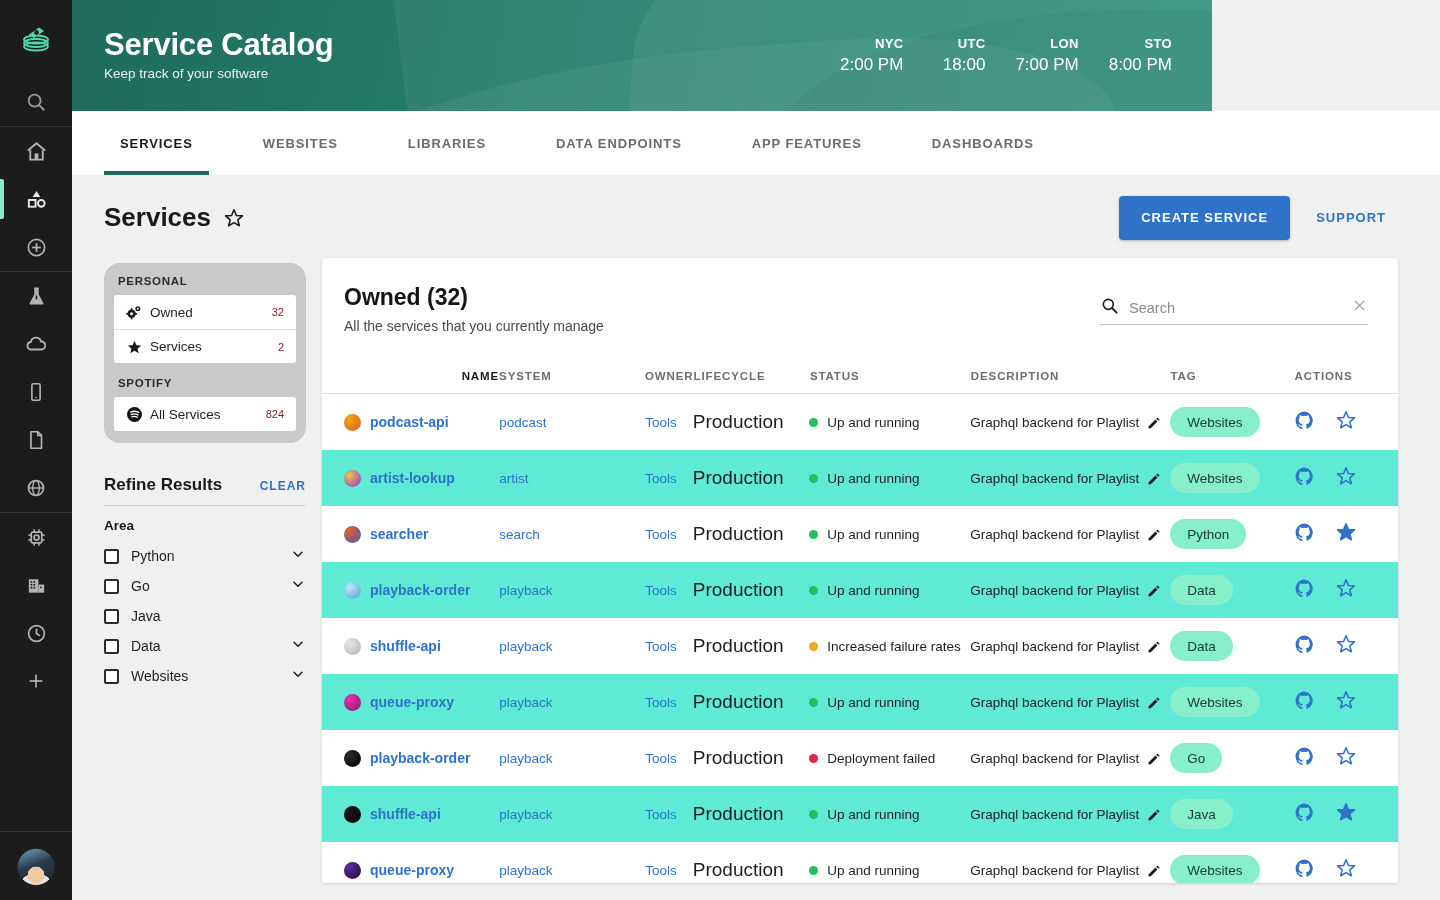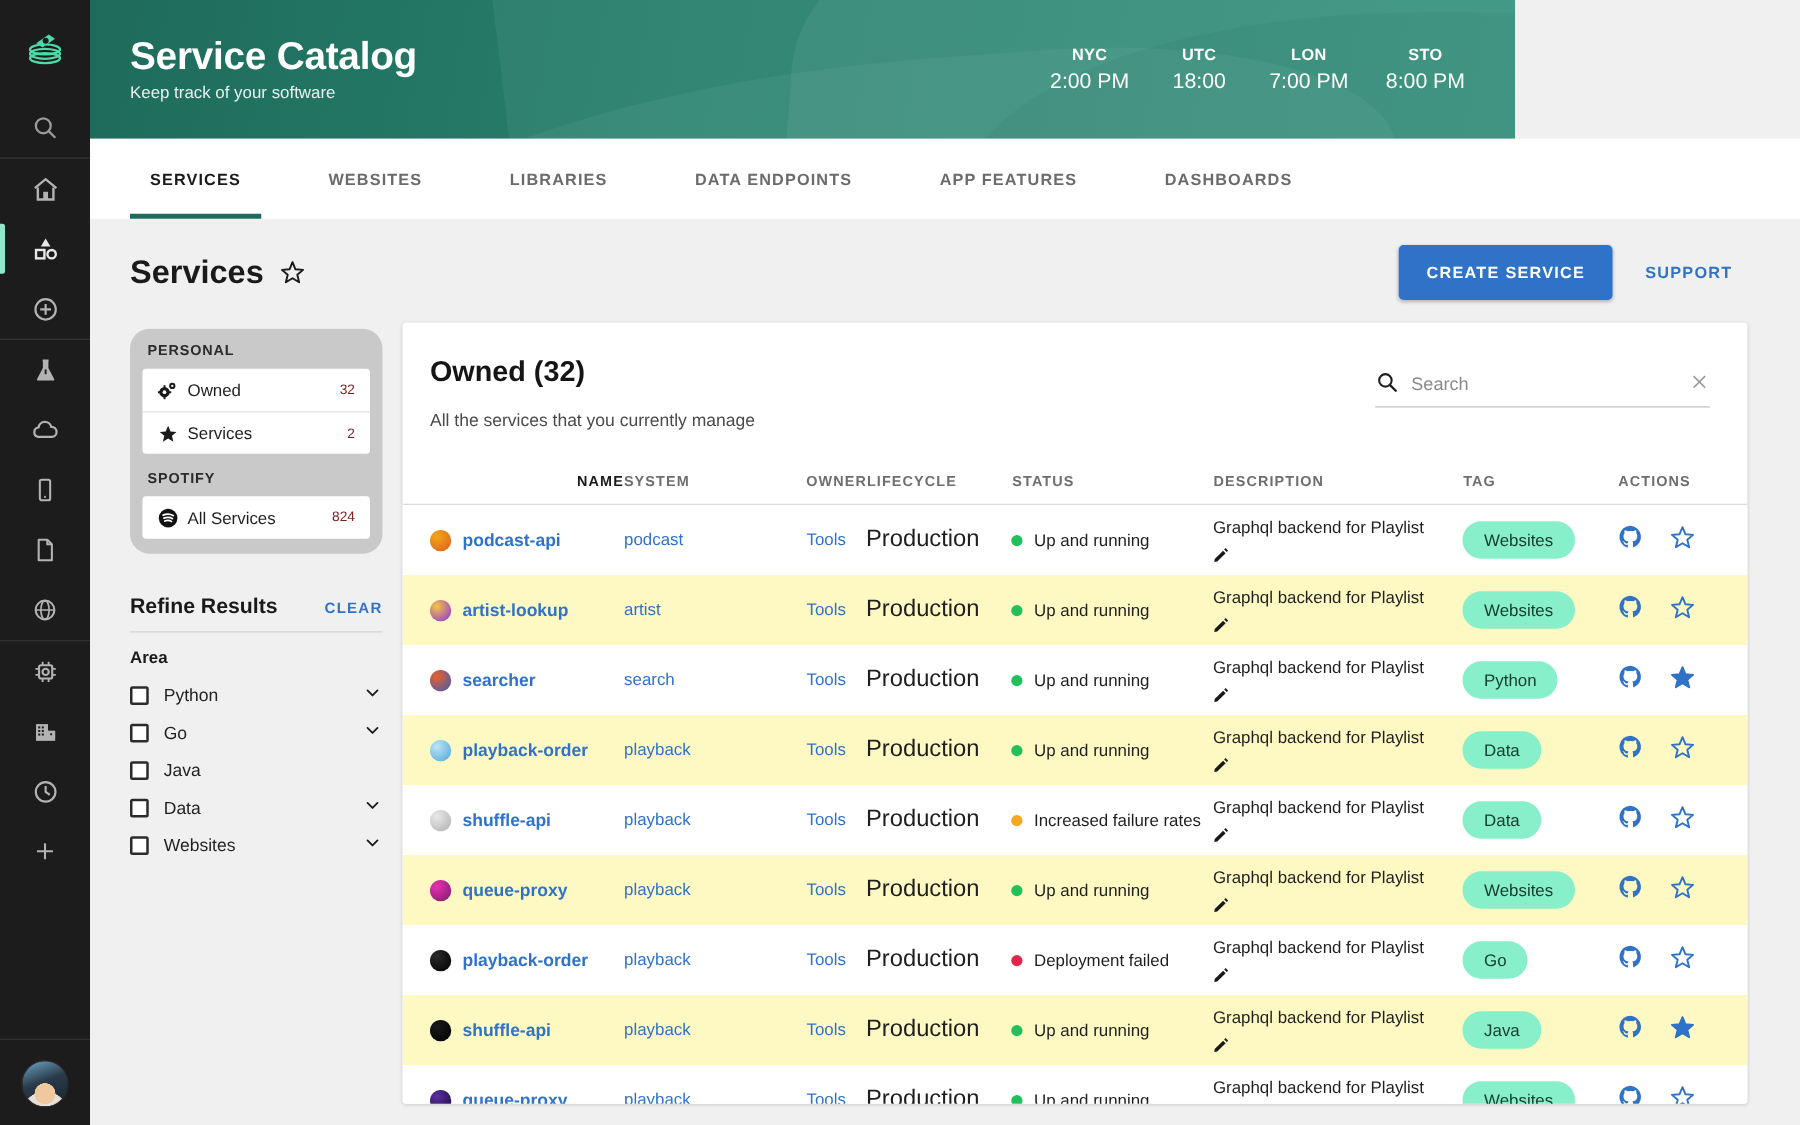--- a/index.html
+++ b/index.html
@@ -73,21 +73,21 @@
     background: rgba(0,0,0,0.035);
     border-radius: 48% 0 0 0;
   }
   .hero-text { position: absolute; left: 32px; top: 26px; }
   .hero-title {
     color: #fff; font-size: 31px; font-weight: bold; letter-spacing: -0.2px;
     line-height: 38px;
   }
   .hero-sub { color: #e7f3ef; font-size: 13.5px; margin-top: 2px; }
   .clocks { position: absolute; right: 40px; top: 36px; display: flex; gap: 30px; }
-  .clock { text-align: center; min-width: 52px; }
+  .clock { text-align: right; min-width: 52px; }
   .clock-city { color: #fff; font-size: 13px; font-weight: bold; letter-spacing: 0.3px; }
   .clock-time { color: #fff; font-size: 17px; margin-top: 4px; }
 
   
   .tabbar {
     position: absolute; left: 72px; top: 111px;
     width: 1368px; height: 64px;
     background: #fff;
     display: flex; align-items: center; padding-left: 32px;
   }
@@ -173,21 +173,21 @@
   
   .panel {
     position: absolute; left: 322px; top: 258px;
     width: 1076px; height: 625px;
     background: #fff; border-radius: 3px;
     box-shadow: 0 1px 3px rgba(0,0,0,0.14);
     overflow: hidden;
   }
   .panel-head { padding: 26px 22px 0; display: flex; align-items: flex-start; }
   .panel-title { font-size: 23px; font-weight: bold; color: #151515; }
-  .panel-sub { font-size: 14px; color: #4a4a4a; margin-top: 17px; }
+  .panel-sub { font-size: 14px; color: #4a4a4a; margin-top: 7px; }
   .search-wrap {
     margin-left: auto; margin-top: 12px; margin-right: 8px;
     width: 268px; display: flex; align-items: center;
     border-bottom: 1px solid #c4c4c4; padding-bottom: 5px;
   }
   .search-input {
     flex: 1; border: none; outline: none; font-size: 14.5px;
     color: #333; margin-left: 10px; background: transparent;
     font-family: "Liberation Sans", sans-serif;
   }
@@ -209,36 +209,36 @@
   .c-life { width: 120px; }
   .c-status { width: 166px; }
   .c-desc { width: 206px; }
   .c-tag { width: 128px; }
   .c-actions { width: 84px; }
 
   .trow {
     display: flex; align-items: center; height: 56px;
     padding: 0 22px; background: #fff;
   }
-  .trow.alt { background: #fef9c3; }
+  .trow.alt { background: #5eead4; }
 
   .name-cell { display: flex; align-items: center; gap: 9px; }
   .svc-ico {
     width: 17px; height: 17px; border-radius: 50%;
     flex: 0 0 17px; display: block;
   }
   .svc-name {
     color: #2f73c8; font-size: 14px; font-weight: bold; cursor: pointer;
   }
   .link-sm { color: #2f73c8; font-size: 13.5px; cursor: pointer; }
   .plain { font-size: 19px; color: #1f1f1f; }
   .status-cell { display: flex; align-items: center; gap: 9px; }
   .dot { width: 9px; height: 9px; border-radius: 50%; flex: 0 0 9px; }
   .status-label { font-size: 13.5px; color: #1f1f1f; }
-  .desc-cell { display: flex; align-items: flex-start; gap: 8px; flex-direction: column; }
+  .desc-cell { display: flex; align-items: flex-end; gap: 8px; }
   .desc-text { font-size: 13.5px; color: #1f1f1f; }
   .pencil { cursor: pointer; display: block; }
   .pill {
     display: inline-flex; align-items: center; justify-content: center;
     height: 30px; padding: 0 17px; border-radius: 15px;
     background: #87efc9; color: #143b2c; font-size: 13.5px;
     cursor: pointer;
   }
   .actions-cell { display: flex; align-items: center; gap: 20px; }
   .act { cursor: pointer; display: block; }

